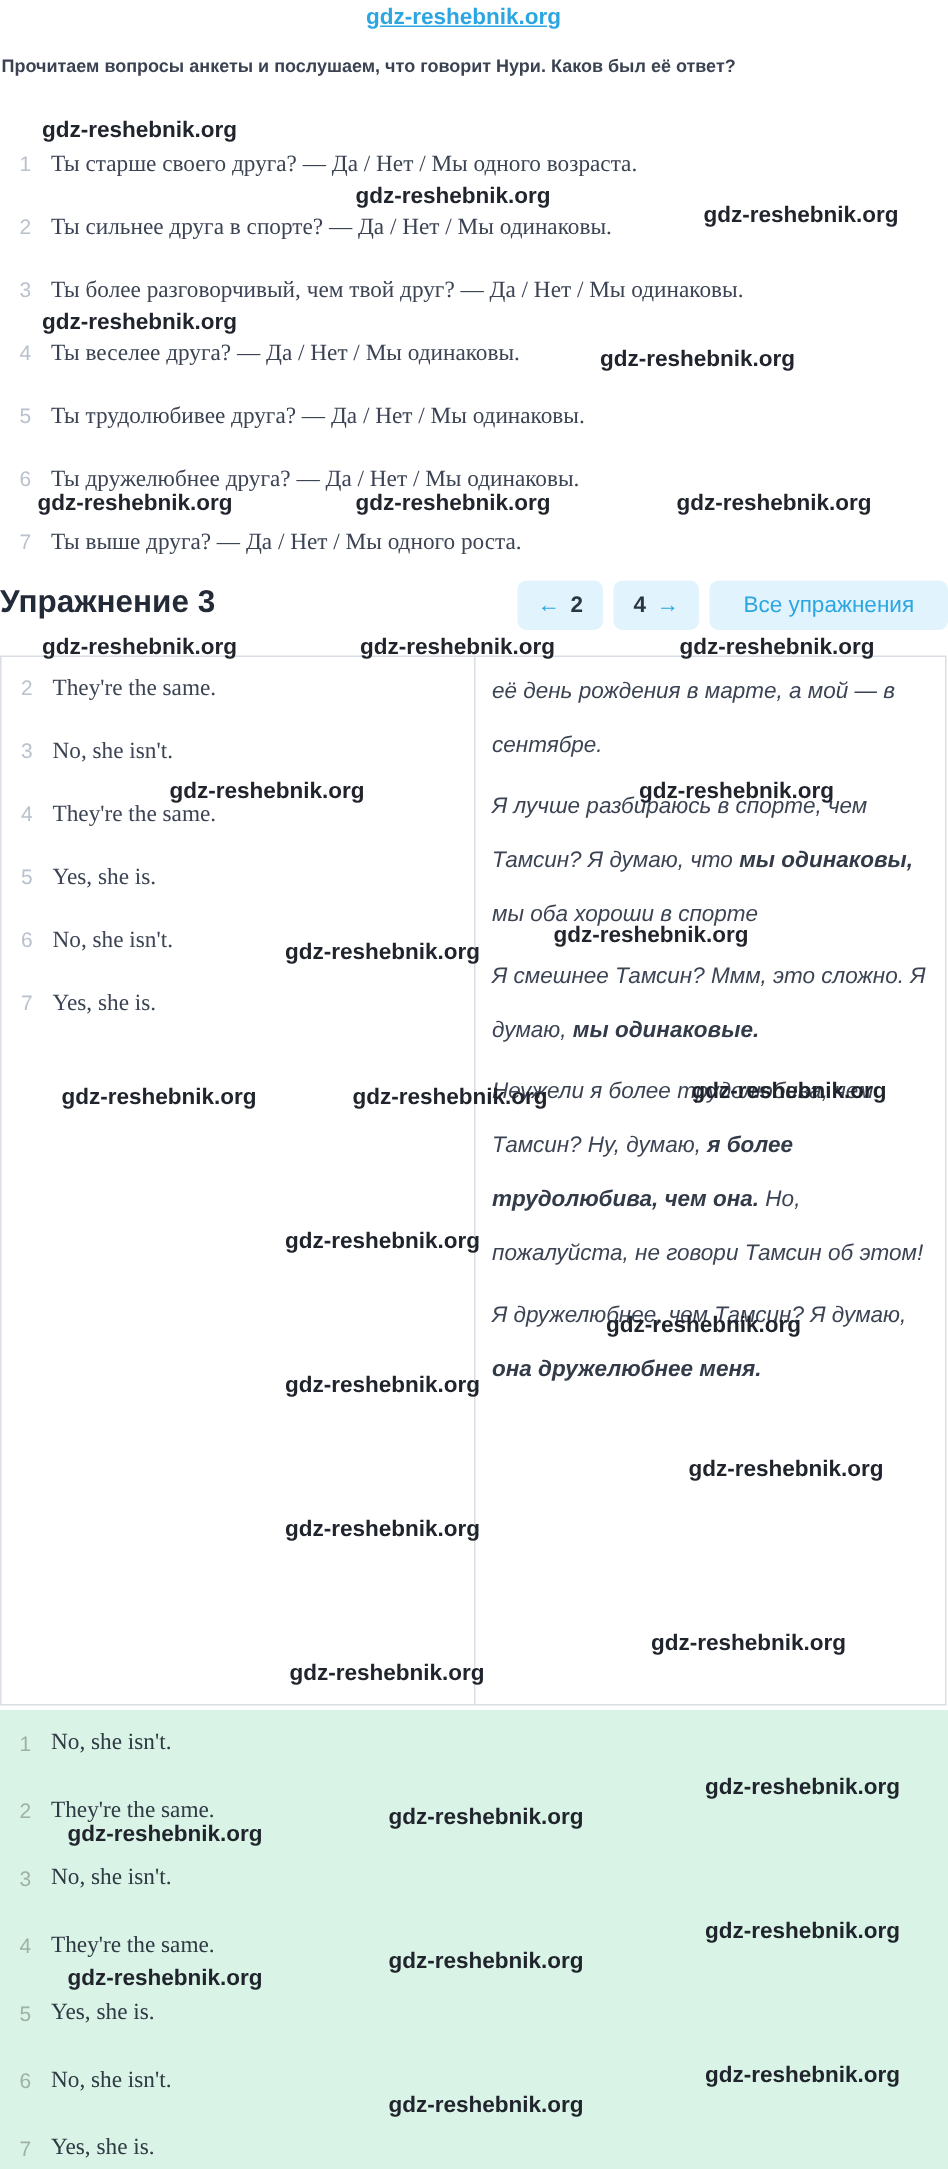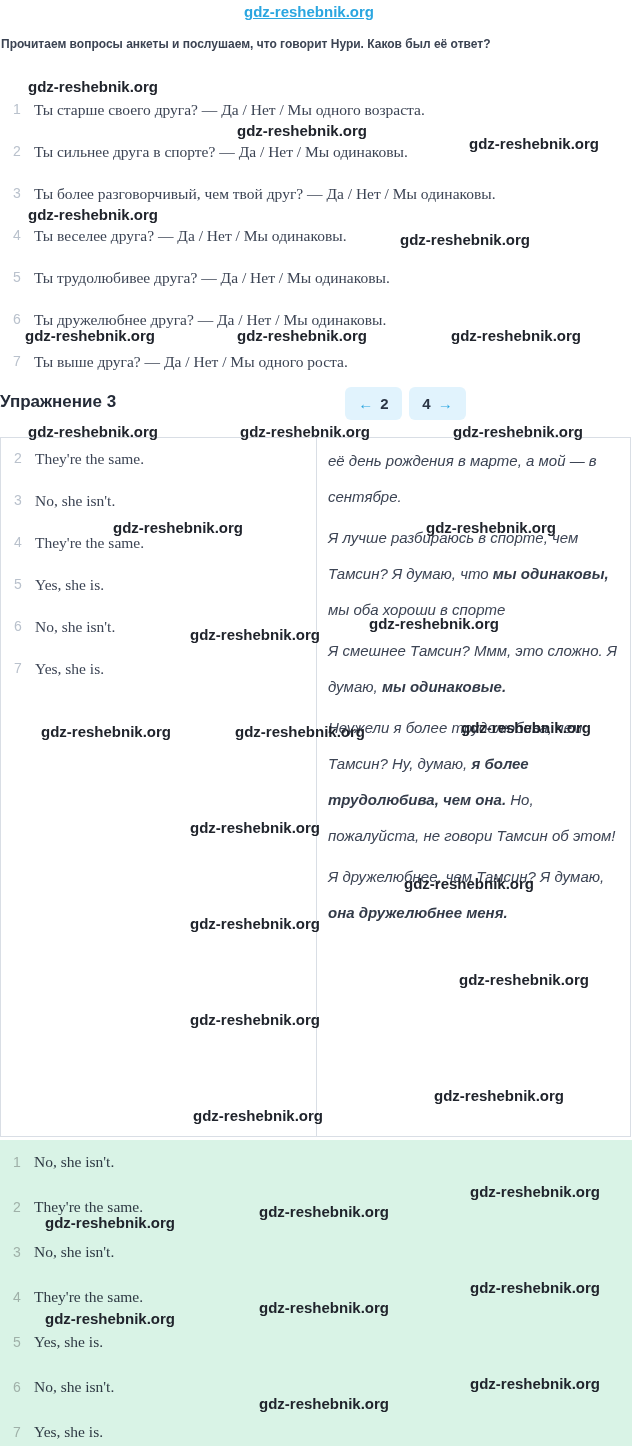--- a/index.html
+++ b/index.html
@@ -30,21 +30,21 @@
   }
   
   ol.plain{list-style:none;margin:0;padding:0;}
   .n-item{display:flex;align-items:flex-start;line-height:21px;margin-bottom:21px;font-size:15.5px;}
   .n-item .num{flex:none;width:21px;margin-left:13px;color:#b9c1cc;font-size:14px;line-height:21px;}
   .n-item .txt{flex:1;color:#3c4454;font-family:Liberation Serif, serif;}
   .questions{position:absolute;top:99px;left:0;width:632px;}
   
   .ex-title{
     position:absolute;top:389px;left:0;margin:0;
-    font-size:17px;font-weight:700;color:#242b38;line-height:26px;
+    font-size:21px;font-weight:700;color:#242b38;line-height:26px;
   }
   .nav-btn{
     position:absolute;top:387px;height:33px;border:none;border-radius:6px;
     background:var(--button-bg);display:flex;align-items:center;justify-content:center;
     gap:7px;font-family:inherit;font-size:15px;cursor:pointer;padding:0;
   }
   .btn-prev{left:345px;width:57px;}
   .btn-next{left:409px;width:57px;}
   .btn-all{left:473px;width:159px;color:var(--accent-blue);}
   .nav-btn .arrow{color:var(--accent-blue);font-weight:700;}
@@ -146,20 +146,21 @@
 
   <h2 class="ex-title">Упражнение 3</h2>
   <button class="nav-btn btn-prev">
     <span class="arrow">←</span>
     <span class="nlabel">2</span>
   </button>
   <button class="nav-btn btn-next">
     <span class="nlabel">4</span>
     <span class="arrow">→</span>
   </button>
+  <button class="nav-btn btn-all">Все упражнения</button>
 
   <div class="answers-box">
     <div class="box-left">
       <ol class="plain">
         <li class="n-item">
             <span class="num">2</span>
             <span class="txt">They're the same.</span>
           </li>
         <li class="n-item">
             <span class="num">3</span>

